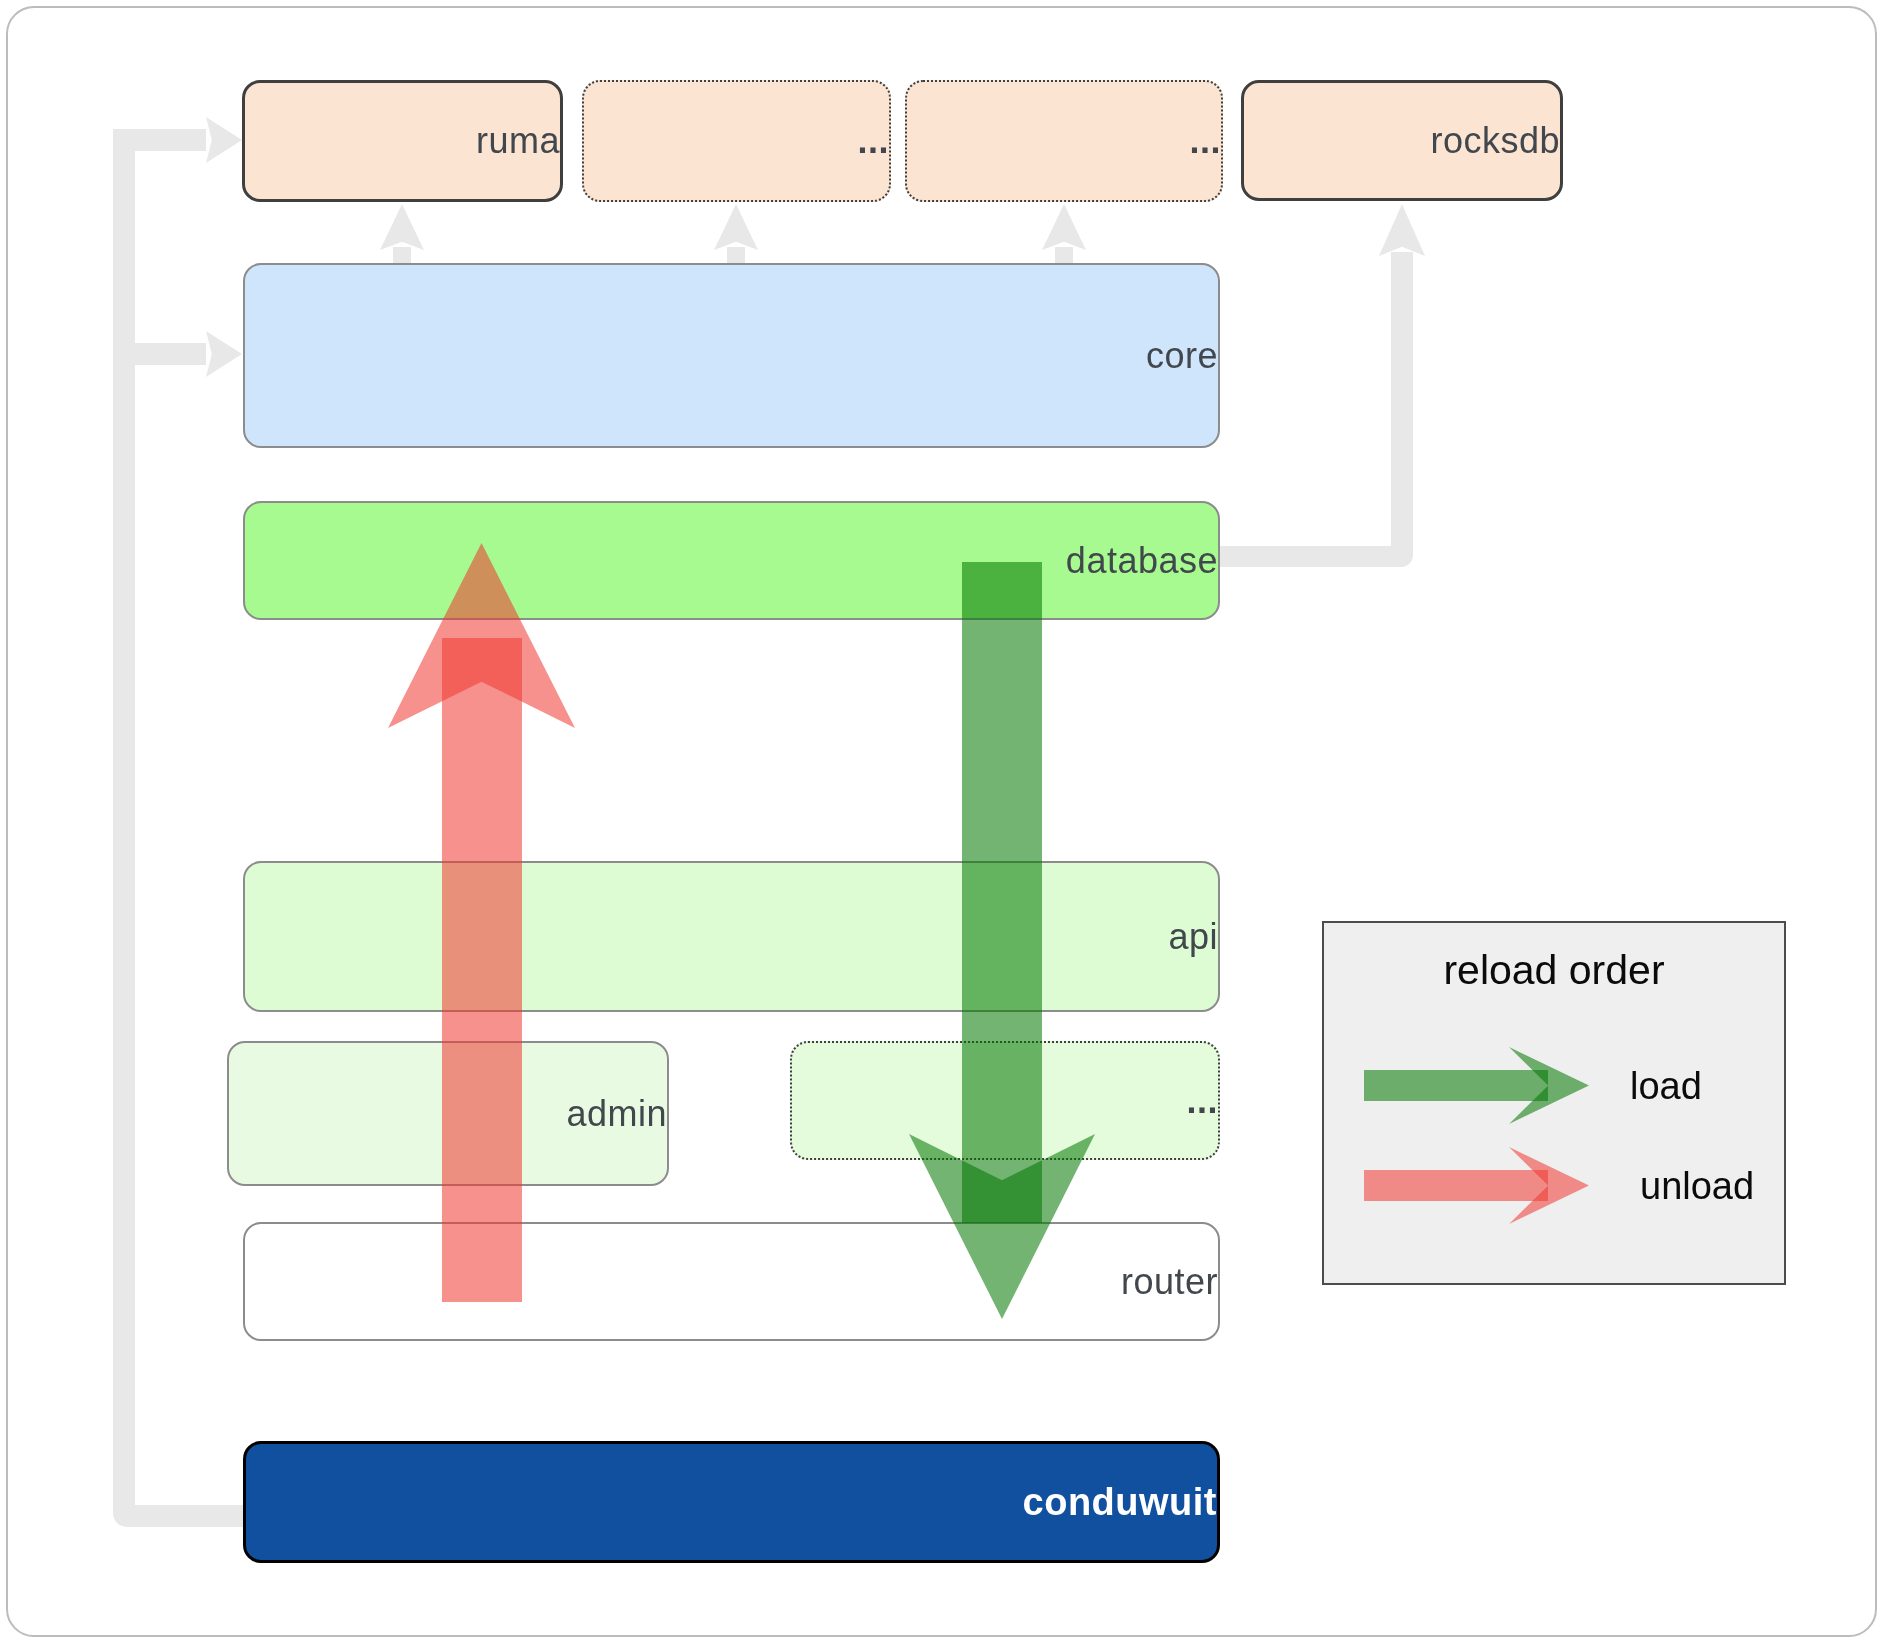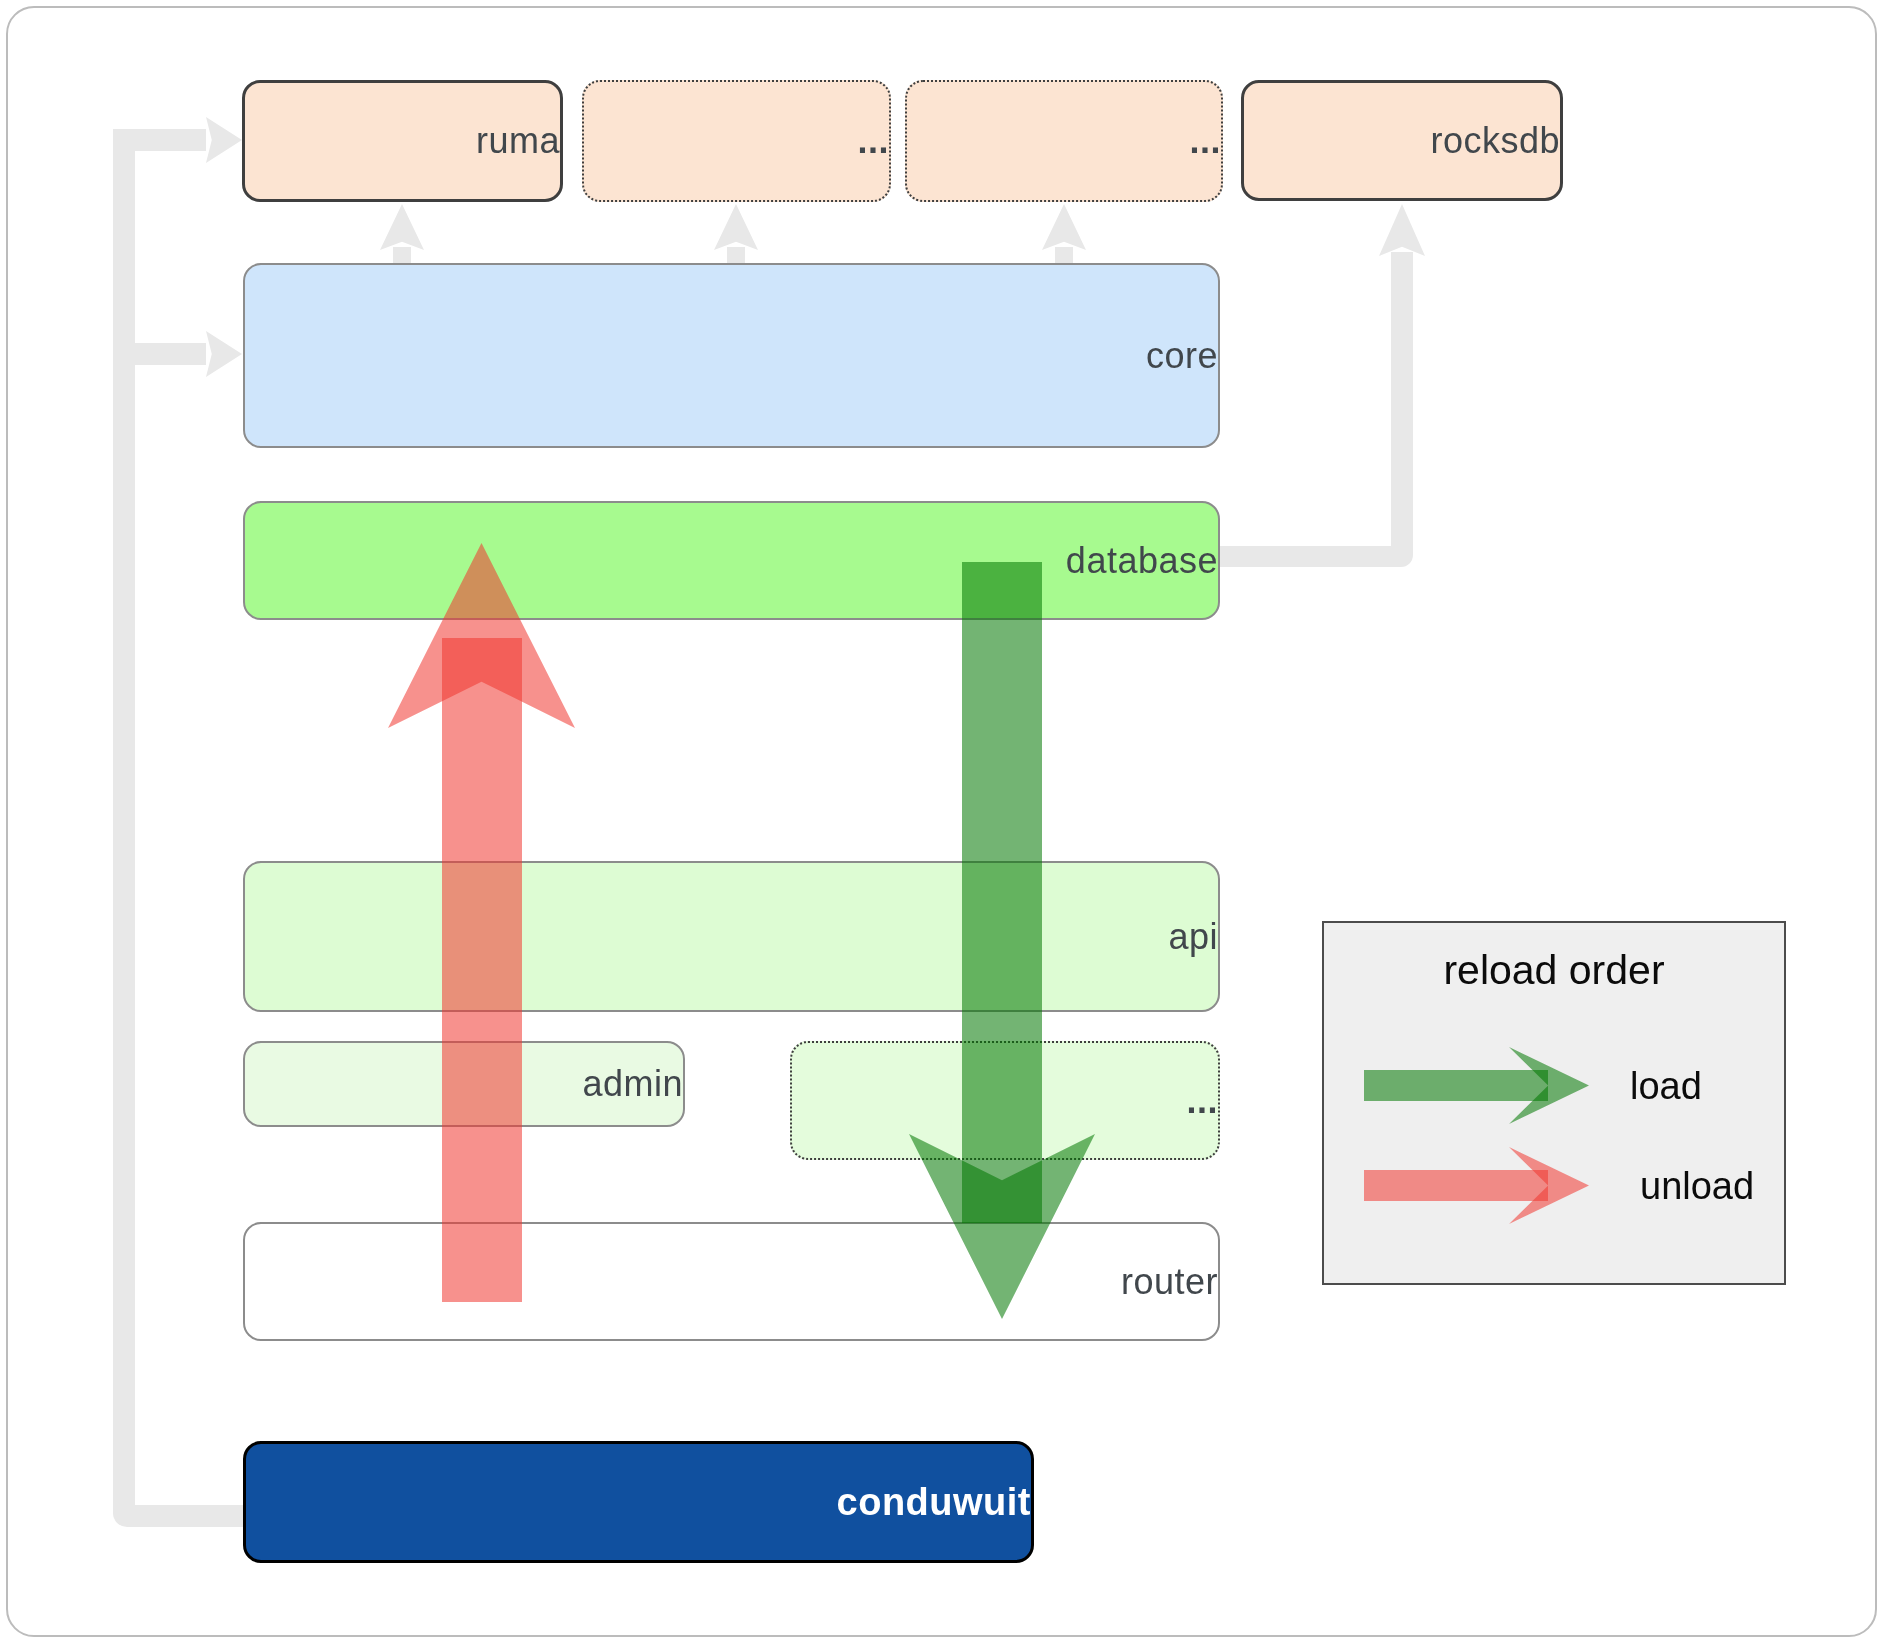--- a/index.html
+++ b/index.html
@@ -89,30 +89,30 @@
 
   <div class="box blue b-solid-gray" style="left:243px;top:263px;width:977px;height:185px;">
     <span>core</span>
   </div>
   <div class="box dbgreen b-solid-gray" style="left:243px;top:501px;width:977px;height:119px;">
     <span>database</span>
   </div>
   <div class="box apigreen b-solid-gray" style="left:243px;top:861px;width:977px;height:151px;">
     <span>api</span>
   </div>
-  <div class="box admgreen b-solid-gray" style="left:243px;top:1041px;width:442px;height:86px;">
+  <div class="box admgreen b-solid-gray" style="left:227px;top:1041px;width:442px;height:145px;">
     <span>admin</span>
   </div>
   <div class="box dotgreen b-dotted" style="left:790px;top:1041px;width:430px;height:119px;">
     <span class="dots">...</span>
   </div>
   <div class="box white b-solid-gray" style="left:243px;top:1222px;width:977px;height:119px;">
     <span>router</span>
   </div>
-  <div class="box navy" style="left:243px;top:1441px;width:791px;height:122px;padding-left:34px;">
+  <div class="box navy" style="left:243px;top:1441px;width:977px;height:122px;padding-left:34px;">
     <span>conduwuit</span>
   </div>
 
   <div>
     <div class="red-part head-up-stealth" style="left:388px;top:543px;width:187px;height:185px;"></div>
     <div class="red-part" style="left:442px;top:638px;width:80px;height:664px;"></div>
   </div>
   <div>
     <div class="green-part" style="left:962px;top:562px;width:80px;height:661px;"></div>
     <div class="green-part head-down-stealth" style="left:909px;top:1134px;width:186px;height:185px;"></div>

